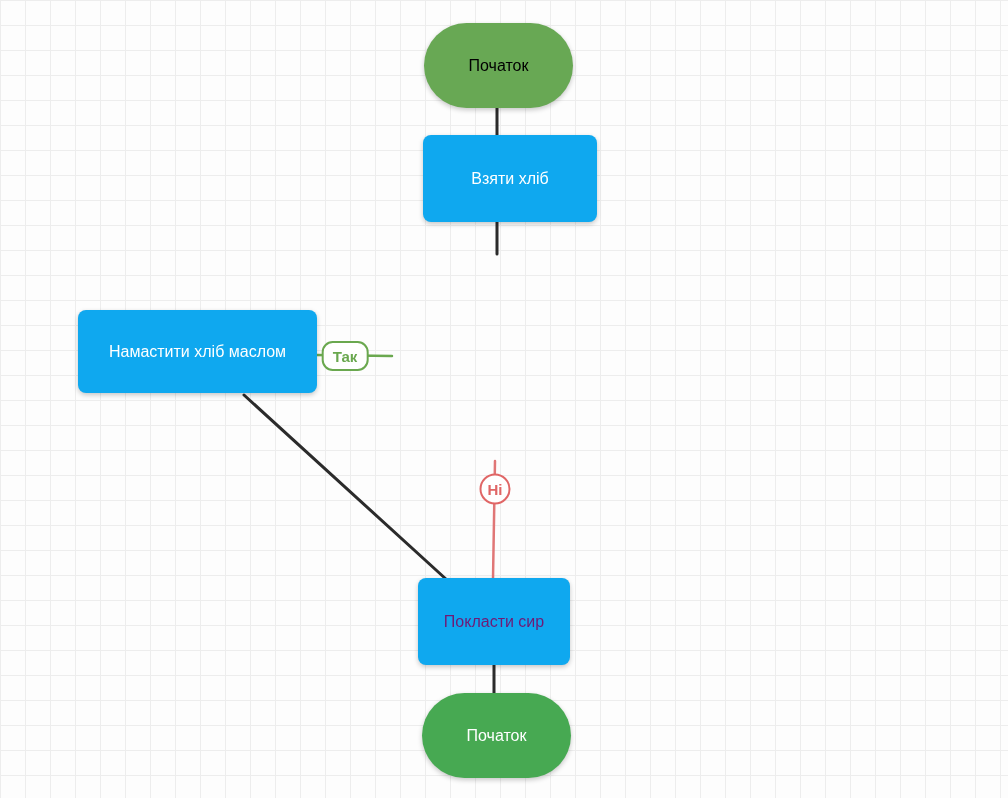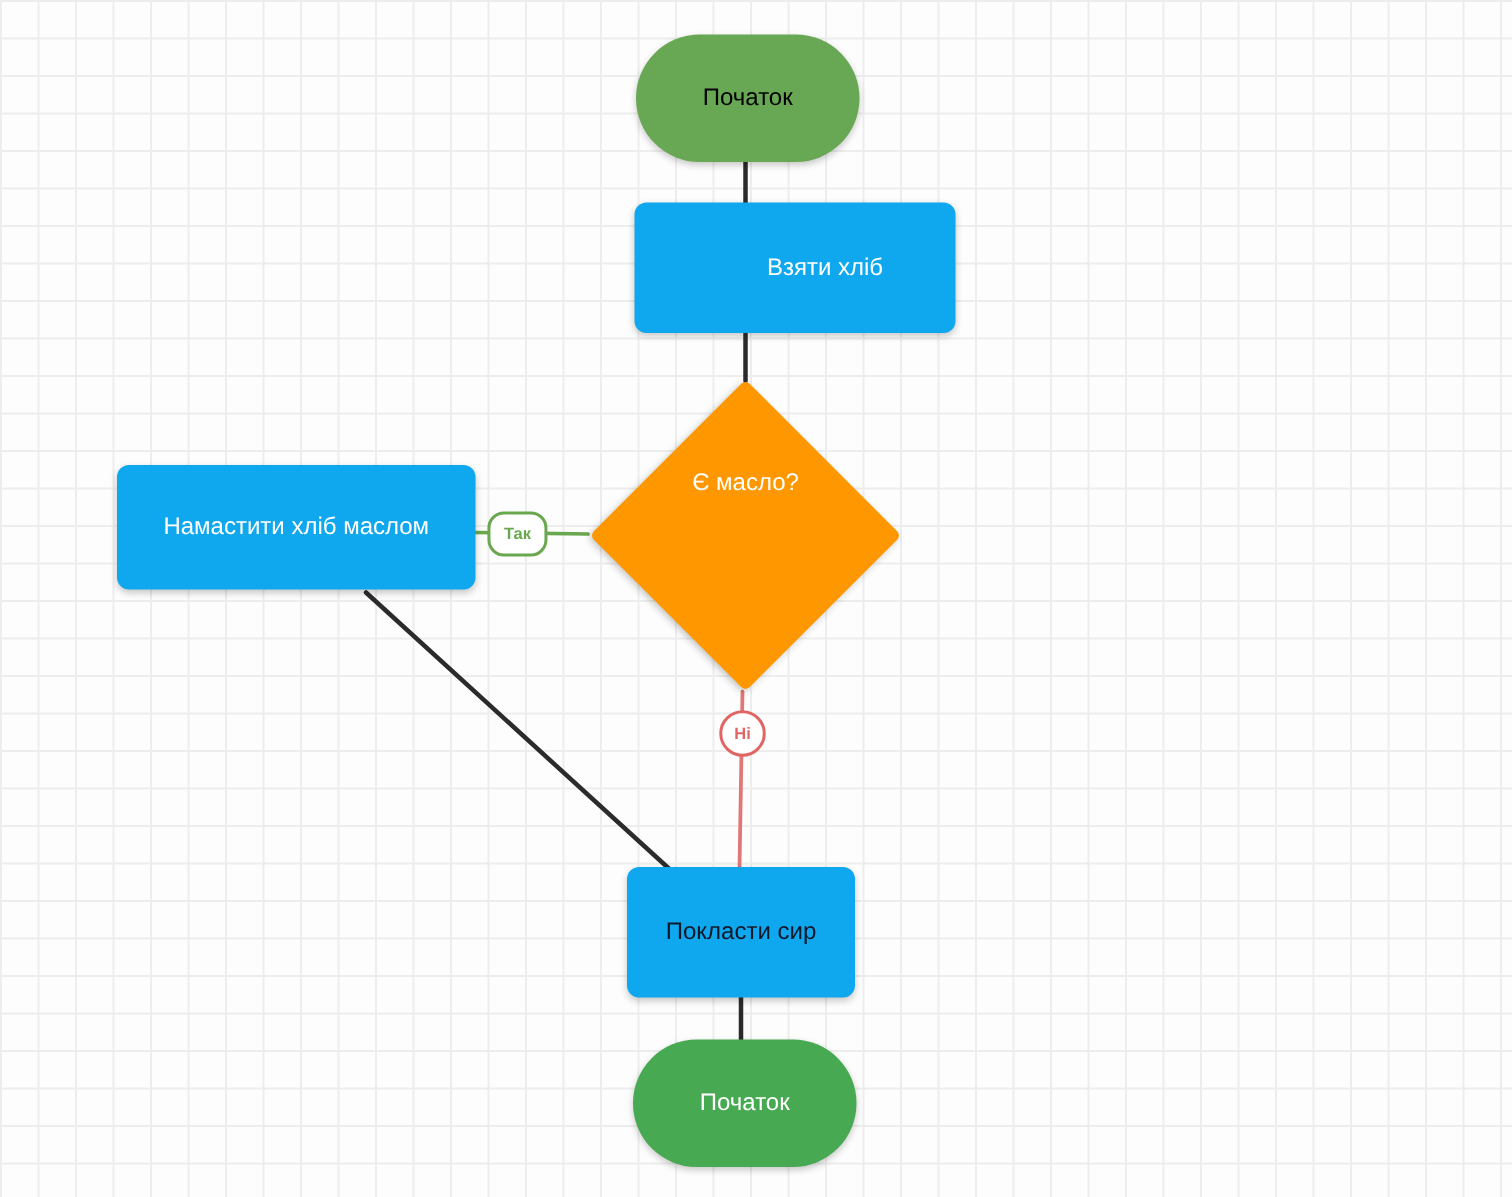--- a/index.html
+++ b/index.html
@@ -25,21 +25,21 @@
     position:absolute;left:50%;top:50%;width:70.7%;height:70.7%;
     transform:translate(-50%,-50%) rotate(45deg);
     border-radius:4px;box-shadow:0 2px 5px rgba(0,0,0,.22);
   }
   .decision .node-label{
     position:absolute;left:0;right:0;top:33%;transform:translateY(-50%);
     text-align:center;
   }
   .edge-label{
     position:absolute;transform:translate(-50%,-50%);
-    background:#fff;font-weight:700;font-size:11px;
+    background:#fff;font-weight:700;font-size:15px;
     display:flex;align-items:center;justify-content:center;z-index:3;
     box-sizing:border-box;
   }
   .edge-label.pill{padding:3px 9px;border-radius:11px;height:30px}
   .edge-label.circle{width:31px;height:31px;border-radius:50%}
 </style>
 </head>
 <body>
 
 <div class="canvas" id="canvas" style="--bg: #fdfdfd; --grid: #ededed; --gs: 25px; width: 1008px; height: 798px;">
@@ -53,29 +53,25 @@
     </svg>
 <div class="edge-label pill" style="left: 345px; top: 356px; border: 2px solid rgb(106, 168, 79); color: rgb(106, 168, 79);">
       <span>Так</span>
     </div>
     <div class="edge-label circle" style="left: 495px; top: 489px; border: 2px solid rgb(224, 102, 102); color: rgb(224, 102, 102);">
       <span>Ні</span>
     </div>
     <div class="node terminal" style="left: 424px; top: 23px; width: 149px; height: 85px; color: #000000; background: rgb(104, 168, 84);">
       <div class="node-label">Початок</div>
     </div>
-    <div class="node process" style="left: 423px; top: 135px; width: 174px; height: 87px; color: rgb(255, 255, 255); background: rgb(15, 168, 239); padding-left: 40px;">
+    <div class="node process" style="left: 423px; top: 135px; width: 174px; height: 87px; color: rgb(255, 255, 255); background: rgb(15, 168, 239);">
       <div class="node-label">Взяти хліб</div>
-    </div>
-    <div class="node decision" style="left: 393px; top: 253px; width: 208px; height: 208px; color: rgb(255, 255, 255);">
-      <div class="shape" style="background: rgb(255, 152, 0);"></div>
-      <div class="node-label">Є масло?</div>
     </div>
     <div class="node process" style="left: 78px; top: 310px; width: 239px; height: 83px; color: rgb(255, 255, 255); background: rgb(15, 168, 239); text-align: center;">
       <div class="node-label">Намастити хліб маслом</div>
     </div>
-    <div class="node process" style="left: 418px; top: 578px; width: 152px; height: 87px; color: #0f172a; background: rgb(15, 168, 239);">
+    <div class="node process" style="left: 418px; top: 578px; width: 152px; height: 87px; color: #701a75; background: rgb(15, 168, 239);">
       <div class="node-label">Покласти сир</div>
     </div>
     <div class="node terminal" style="left: 422px; top: 693px; width: 149px; height: 85px; color: rgb(255, 255, 255); background: rgb(71, 169, 82);">
       <div class="node-label">Початок</div>
     </div>
   </div>
 
 </body></html>

